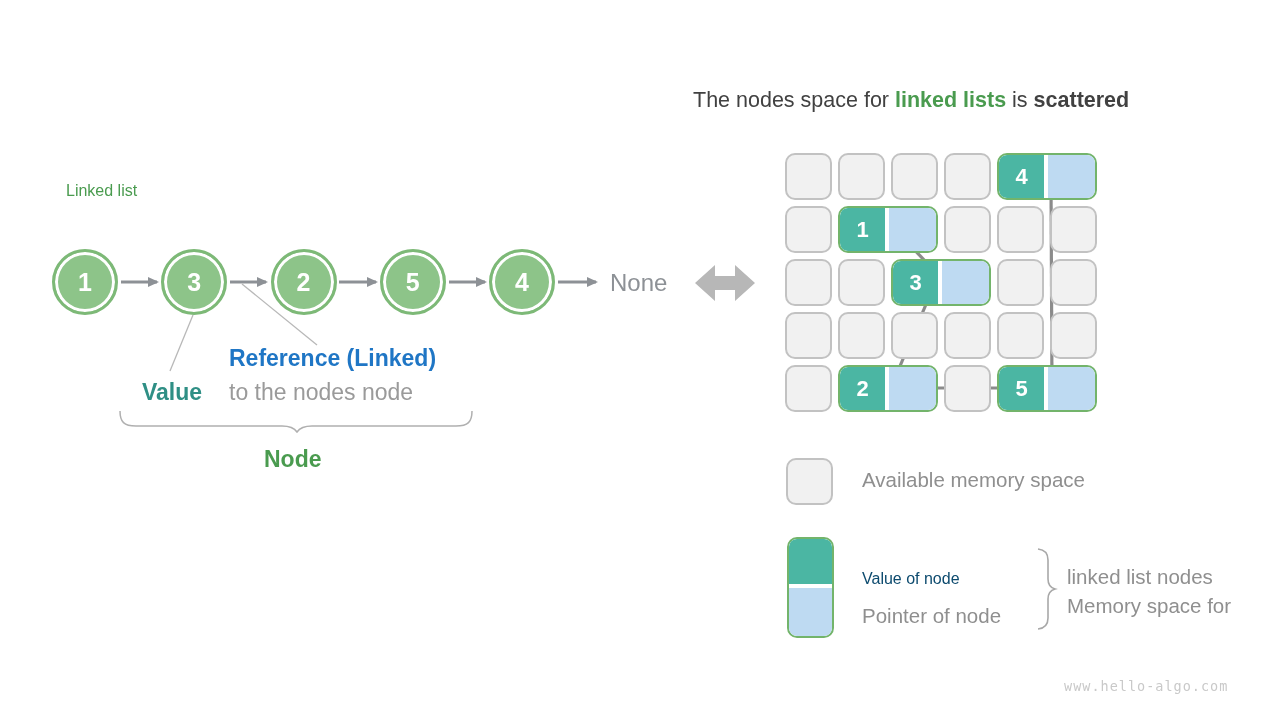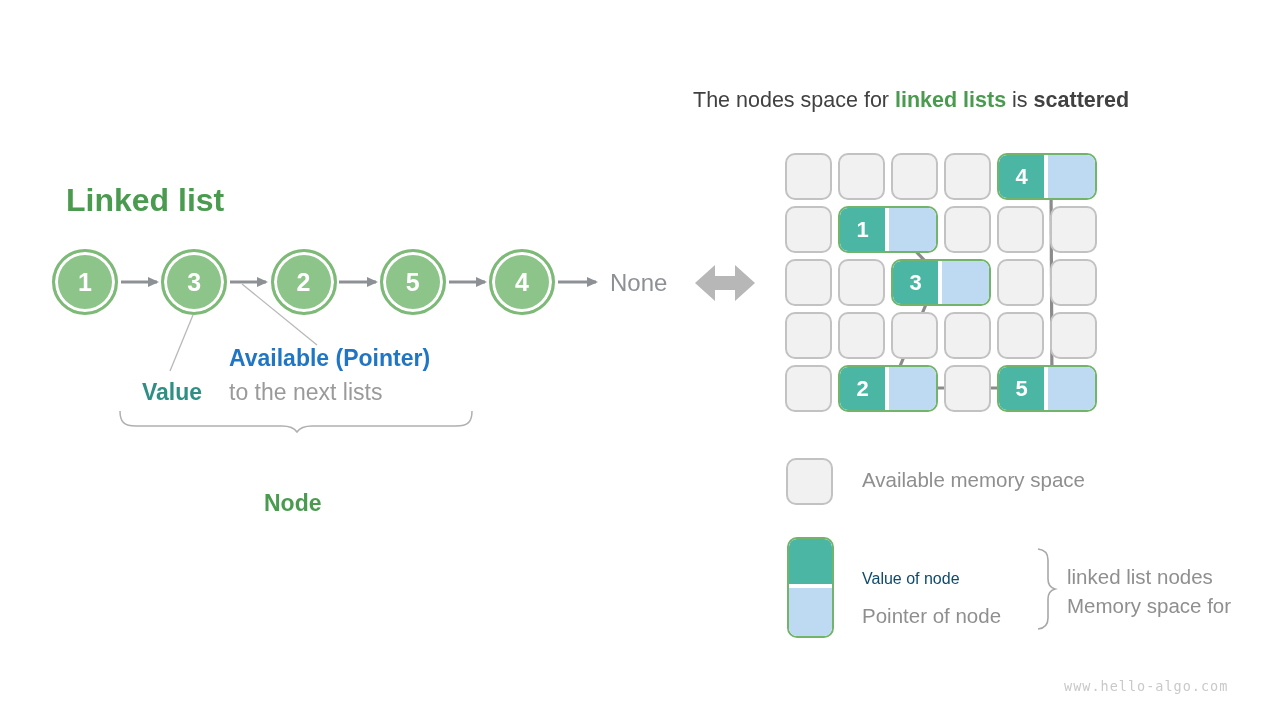--- a/index.html
+++ b/index.html
@@ -4,33 +4,33 @@
 <style>
   html,body{margin:0;padding:0;background:#ffffff;}
   .stage{
     position:relative;width:1280px;height:720px;background:#ffffff;
     font-family:"Liberation Sans", sans-serif;overflow:hidden;
   }
   .abs{position:absolute;}
   svg.overlay{position:absolute;left:0;top:0;width:1280px;height:720px;pointer-events:none;}
 
   
-  .ll-title{left:66px;top:182px;font-size:32px;font-weight:bold;color:#4a9b4f;}
+  .ll-title{left:66px;top:182px;font-size:16px;font-weight:normal;color:#4a9b4f;}
   .ll-node{
     position:absolute;width:60px;height:60px;border-radius:50%;
     border:3px solid #7db977;background:#8dc489;
     box-shadow:inset 0 0 0 3px #ffffff;
     display:flex;align-items:center;justify-content:center;
     color:#ffffff;font-size:25px;font-weight:bold;
   }
   .none-label{left:610px;top:269px;font-size:24px;color:#8d9196;}
   .value-label{left:142px;top:379px;font-size:23px;font-weight:bold;color:#2f8f85;}
   .ref-label{left:229px;top:345px;font-size:23px;font-weight:bold;color:#1f76c5;}
   .ref-sub{left:229px;top:379px;font-size:23px;color:#9a9a9a;}
-  .node-label{left:264px;top:446px;font-size:23px;font-weight:bold;color:#4a9b4f;margin-top:44px;}
+  .node-label{left:264px;top:446px;font-size:23px;font-weight:bold;color:#4a9b4f;}
 
   
   .mem-title{left:693px;top:88px;font-size:21.5px;color:#414141;white-space:nowrap;}
   .mem-title .hl{color:#4a9b4f;font-weight:bold;}
   .mem-title .em{font-weight:bold;}
 
   
   .mem-grid{left:785px;top:153px;width:313px;height:259px;}
   .mem-cell{
     position:absolute;width:47px;height:47px;box-sizing:border-box;
@@ -113,22 +113,22 @@
   <div class="abs ll-title">Linked list</div>
   <div id="ll-nodes">
       <div class="ll-node" style="left: 52px; top: 249px;">1</div>
       <div class="ll-node" style="left: 161.25px; top: 249px;">3</div>
       <div class="ll-node" style="left: 270.5px; top: 249px;">2</div>
       <div class="ll-node" style="left: 379.75px; top: 249px;">5</div>
       <div class="ll-node" style="left: 489px; top: 249px;">4</div>
     </div>
   <div class="abs none-label">None</div>
   <div class="abs value-label">Value</div>
-  <div class="abs ref-label">Available (Pointer)</div>
-  <div class="abs ref-sub">to the next lists</div>
+  <div class="abs ref-label">Reference (Linked)</div>
+  <div class="abs ref-sub">to the nodes node</div>
   <div class="abs node-label">Node</div>
 
   <div class="abs mem-title">
     <span>The nodes space for </span><span class="hl">linked lists</span><span> is </span><span class="em">scattered</span>
   </div>
 
   <div class="abs mem-grid" id="mem-grid">
       <div class="mem-cell" style="left: 0px; top: 0px;"></div>
       <div class="mem-cell" style="left: 53px; top: 0px;"></div>
       <div class="mem-cell" style="left: 106px; top: 0px;"></div>

